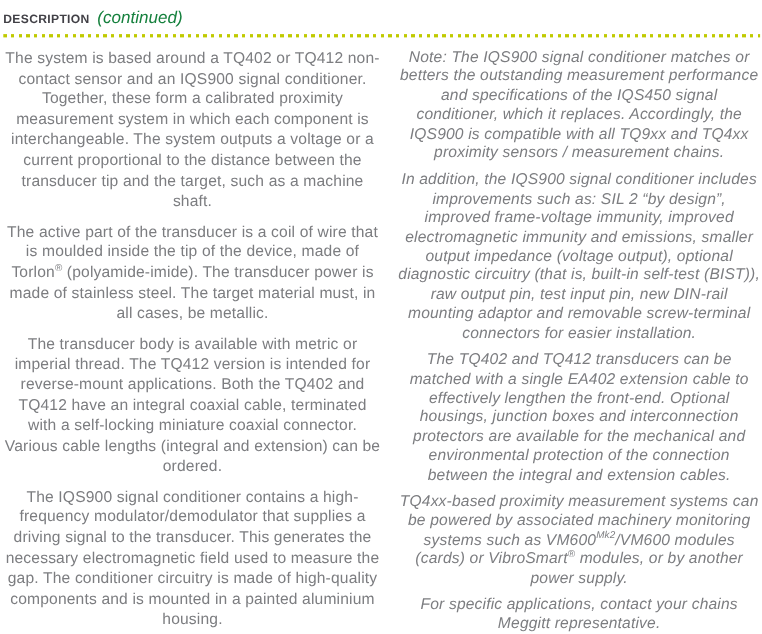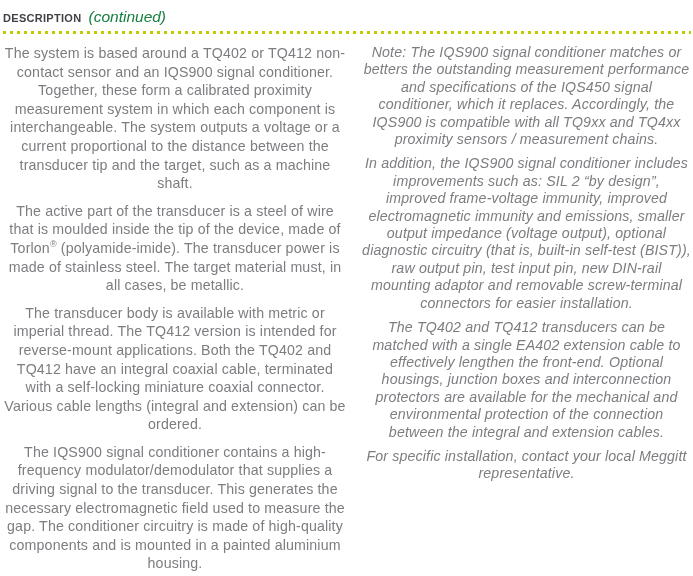--- a/index.html
+++ b/index.html
@@ -70,24 +70,25 @@
 <body>
 
 <div class="page">
   <div class="header">
     <span class="section-title">DESCRIPTION</span><span class="section-subtitle">(continued)</span>
   </div>
   <div class="dotted-rule" style="background-image: repeating-linear-gradient(90deg, rgb(192, 202, 0) 0px, rgb(192, 202, 0) 3px, transparent 3px, transparent 7px);"></div>
   <div class="columns">
     <div class="col col-left">
         <p><span>The system is based around a TQ402 or TQ412 non-contact sensor and an IQS900 signal conditioner. Together, these form a calibrated proximity measurement system in which each component is interchangeable. The system outputs a voltage or a current proportional to the distance between the transducer tip and the target, such as a machine shaft.</span></p>
-        <p><span>The active part of the transducer is a steel of wire that is moulded inside the tip of the device, made of Torlon</span><sup>®</sup><span> (polyamide-imide). The transducer power is made of stainless steel. The target material must, in all cases, be metallic.</span></p>
+        <p><span>The active part of the transducer is a coil of wire that is moulded inside the tip of the device, made of Torlon</span><sup>®</sup><span> (polyamide-imide). The transducer power is made of stainless steel. The target material must, in all cases, be metallic.</span></p>
         <p><span>The transducer body is available with metric or imperial thread. The TQ412 version is intended for reverse-mount applications. Both the TQ402 and TQ412 have an integral coaxial cable, terminated with a self-locking miniature coaxial connector. Various cable lengths (integral and extension) can be ordered.</span></p>
         <p><span>The IQS900 signal conditioner contains a high-frequency modulator/demodulator that supplies a driving signal to the transducer. This generates the necessary electromagnetic field used to measure the gap. The conditioner circuitry is made of high-quality components and is mounted in a painted aluminium housing.</span></p>
       </div>
     <div class="col col-right">
         <p><span>Note: The IQS900 signal conditioner matches or betters the outstanding measurement performance and specifications of the IQS450 signal conditioner, which it replaces. Accordingly, the IQS900 is compatible with all TQ9xx and TQ4xx proximity sensors / measurement chains.</span></p>
         <p><span>In addition, the IQS900 signal conditioner includes improvements such as: SIL 2 “by design”, improved frame-voltage immunity, improved electromagnetic immunity and emissions, smaller output impedance (voltage output), optional diagnostic circuitry (that is, built-in self-test (BIST)), raw output pin, test input pin, new DIN-rail mounting adaptor and removable screw-terminal connectors for easier installation.</span></p>
         <p><span>The TQ402 and TQ412 transducers can be matched with a single EA402 extension cable to effectively lengthen the front-end. Optional housings, junction boxes and interconnection protectors are available for the mechanical and environmental protection of the connection between the integral and extension cables.</span></p>
-        <p><span>For specific installation, contact your local Meggitt representative.</span></p>
+        <p><span>TQ4xx-based proximity measurement systems can be powered by associated machinery monitoring systems such as VM600</span><sup>Mk2</sup><span>/VM600 modules (cards) or VibroSmart</span><sup>®</sup><span> modules, or by another power supply.</span></p>
+        <p><span>For specific applications, contact your chains Meggitt representative.</span></p>
       </div>
   </div>
 </div>
 
 </body></html>

